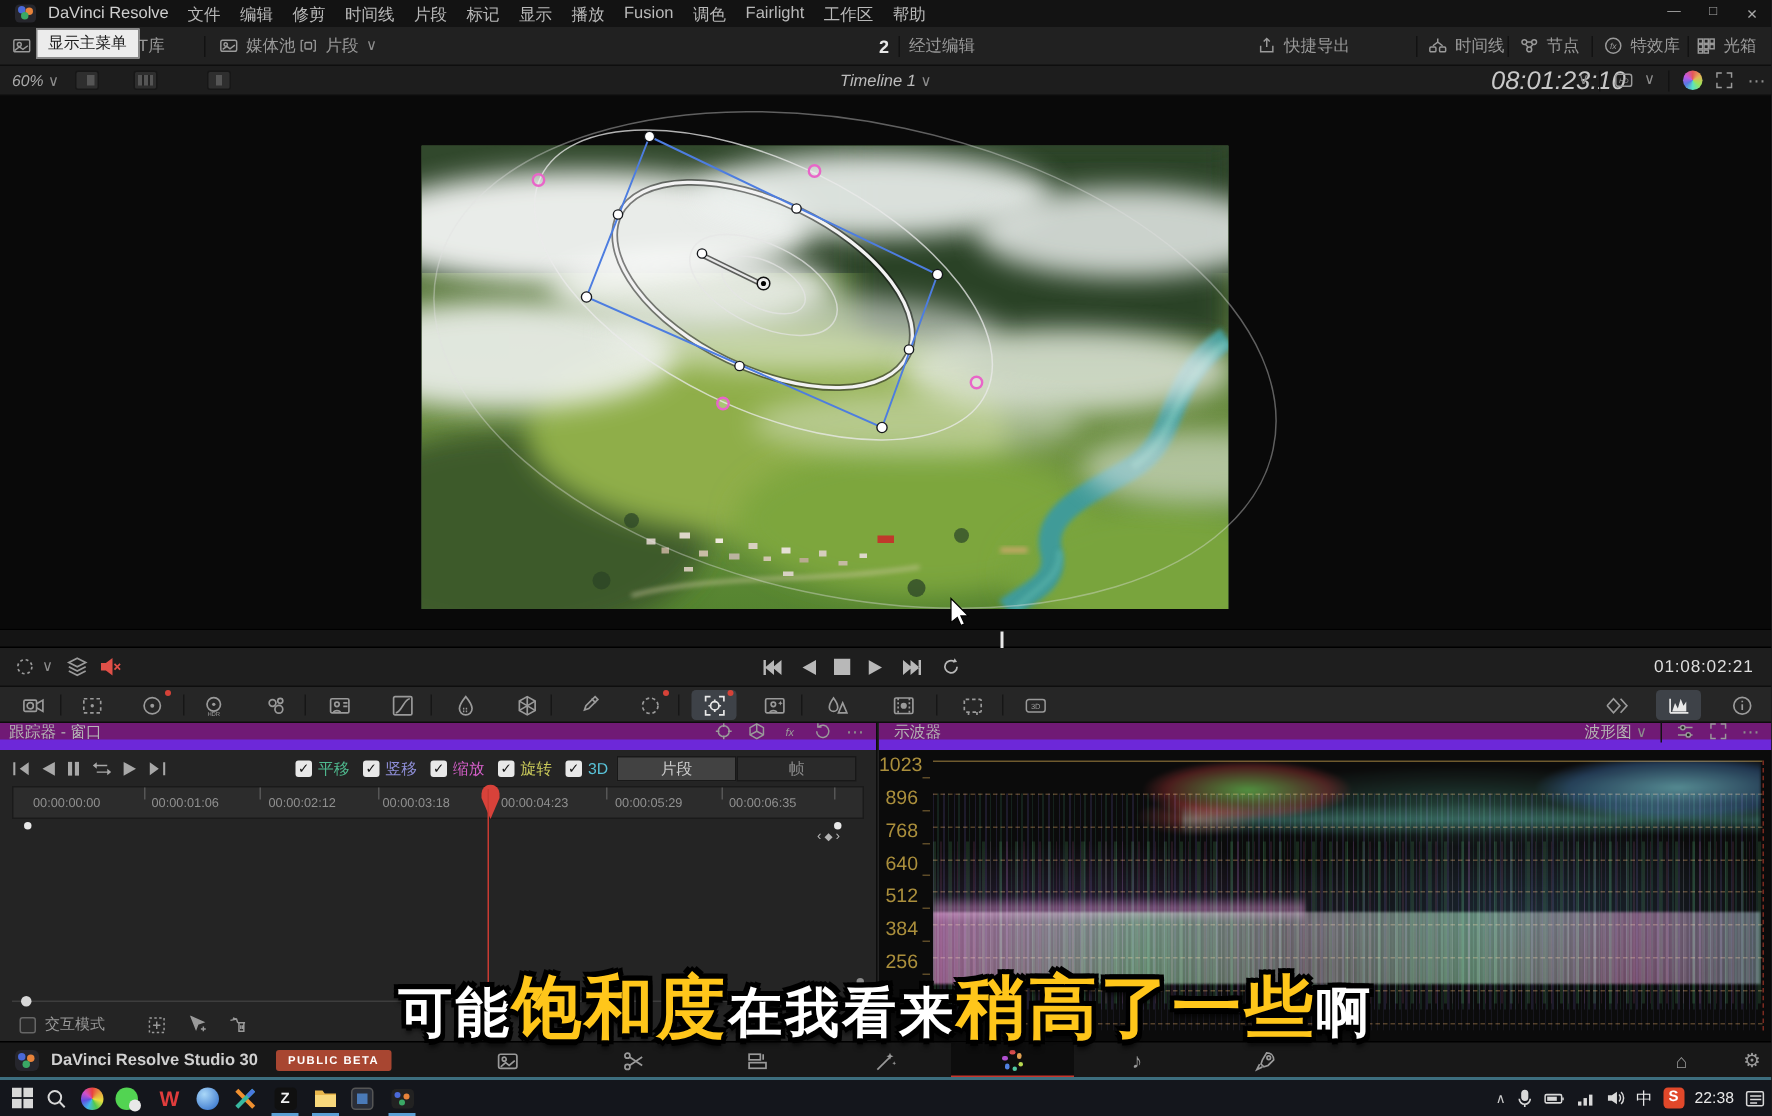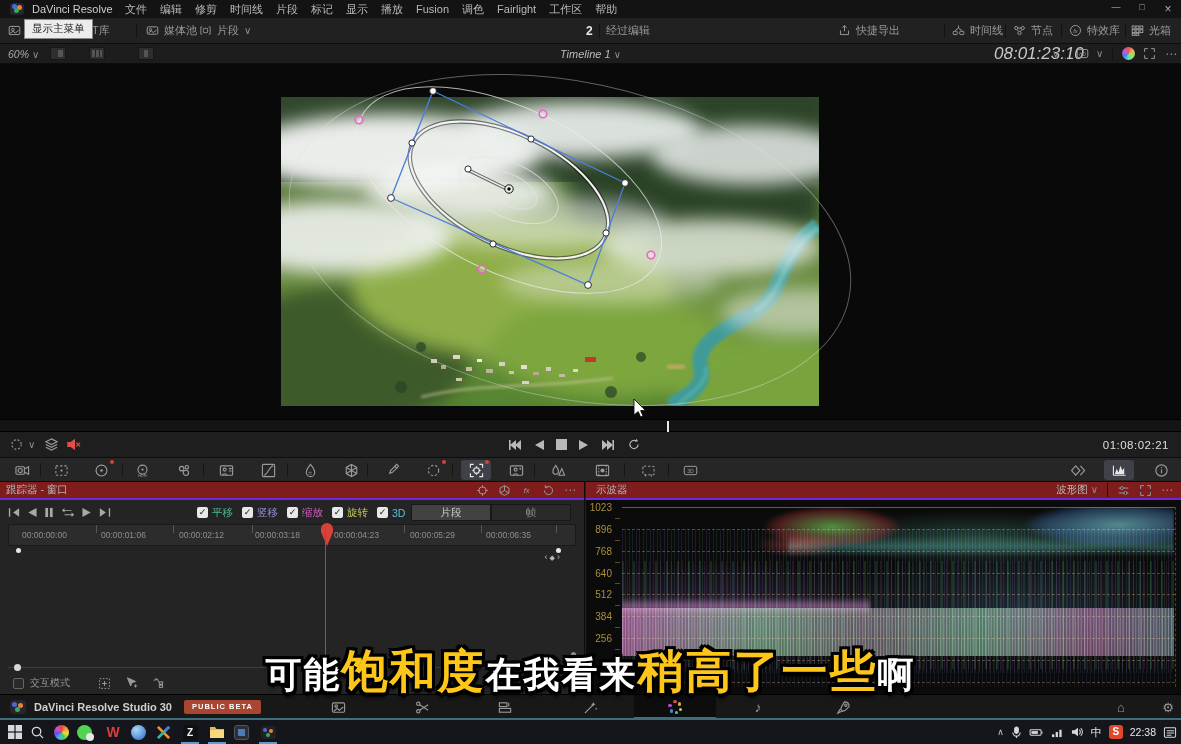--- a/index.html
+++ b/index.html
@@ -50,21 +50,21 @@
   .pslot{position:absolute;top:2px;width:30px;height:20px;display:flex;align-items:center;justify-content:center;}
   .psep{position:absolute;top:5px;width:1px;height:14px;background:#161616;}
   .activebox{background:#3e4248;border-radius:3px;}
   .activebox .i{stroke:#e8e8e8;}
   .reddot{position:absolute;right:2px;top:0;width:4px;height:4px;border-radius:50%;background:#d64238;}
 
   
   #panels{top:482px;height:212px;background:#232323;}
   #tracker{position:absolute;left:0;top:0;width:585px;height:212px;border-right:1px solid #0c0c0c;background:#242424;}
   #scopes{position:absolute;left:586px;top:0;right:0;height:212px;background:#0c0c0c;}
-  .phead{position:absolute;left:0;right:0;top:0;height:18px;background:#7f1d1d;border-bottom:2px solid #6d28d9;display:flex;align-items:center;font-size:10.5px;color:#b5b5b5;}
+  .phead{position:absolute;left:0;right:0;top:0;height:18px;background:#701a75;border-bottom:7px solid #6d28d9;display:flex;align-items:center;font-size:10.5px;color:#b5b5b5;}
   .phead .hicons{margin-left:auto;display:flex;align-items:center;gap:9px;padding-right:8px;}
 
   
   #trk-controls{position:absolute;top:19px;left:0;right:0;height:23px;display:flex;align-items:center;}
   #trk-transport{position:absolute;left:8px;display:flex;gap:7px;align-items:center;}
   #trk-checks{position:absolute;left:197px;display:flex;gap:9px;align-items:center;font-size:10.5px;}
   .cbx{width:11px;height:11px;background:#e8e8e8;border-radius:2px;color:#111;font-size:9px;line-height:11px;text-align:center;margin-right:4px;}
   .cbrow{display:flex;align-items:center;}
   #trk-tabs{position:absolute;left:411px;display:flex;}
   .ttab{width:80px;height:17px;font-size:10.5px;display:flex;align-items:center;justify-content:center;border:1px solid #181818;}
@@ -77,21 +77,21 @@
   #trk-scroll{position:absolute;left:8px;right:8px;bottom:22px;height:10px;}
   #trk-scroll .line{position:absolute;left:0;right:0;top:5px;height:1px;background:#3d3d3d;}
   #trk-scroll .dot{position:absolute;left:6px;top:2px;width:7px;height:7px;border-radius:50%;background:#d8d8d8;}
   #trk-bottom{position:absolute;left:0;right:0;bottom:0;height:22px;display:flex;align-items:center;font-size:10px;color:#999;}
   .cbx-empty{width:11px;height:11px;background:#2a2a2a;border:1px solid #666;border-radius:2px;margin:0 6px 0 13px;}
   .kfdot{position:absolute;width:5px;height:5px;border-radius:50%;background:#e8e8e8;}
   #kfnav{position:absolute;right:22px;top:70px;color:#b5b5b5;font-size:9px;letter-spacing:2px;}
 
   
   #scopebody{position:absolute;top:19px;left:0;right:0;bottom:0;background:#0b0b0b;overflow:hidden;}
-  .slbl{position:absolute;left:0;width:26px;text-align:right;font-size:10px;color:#ab8f3c;}
+  .slbl{position:absolute;left:0;width:26px;text-align:right;font-size:13px;color:#ab8f3c;}
   .hgrid{position:absolute;left:36px;right:6px;border-top:1px dashed #55412a;height:0;}
   .hgrid.solid{border-top:1px solid #6f5a2e;}
   .mtick{position:absolute;left:29px;width:5px;border-top:1px solid #5d4b28;height:0;}
   #wfplot{position:absolute;left:36px;top:6px;width:552px;height:180px;overflow:hidden;}
   .wf{position:absolute;mix-blend-mode:screen;}
   #redge{position:absolute;right:5px;top:6px;height:180px;border-left:1px dashed #7a2a20;}
 
   
   #subtitle{position:absolute;left:0;right:0;top:641px;text-align:center;z-index:40;font-weight:bold;letter-spacing:2px;white-space:nowrap;}
   #subtitle span{color:#fff;font-size:36px;

